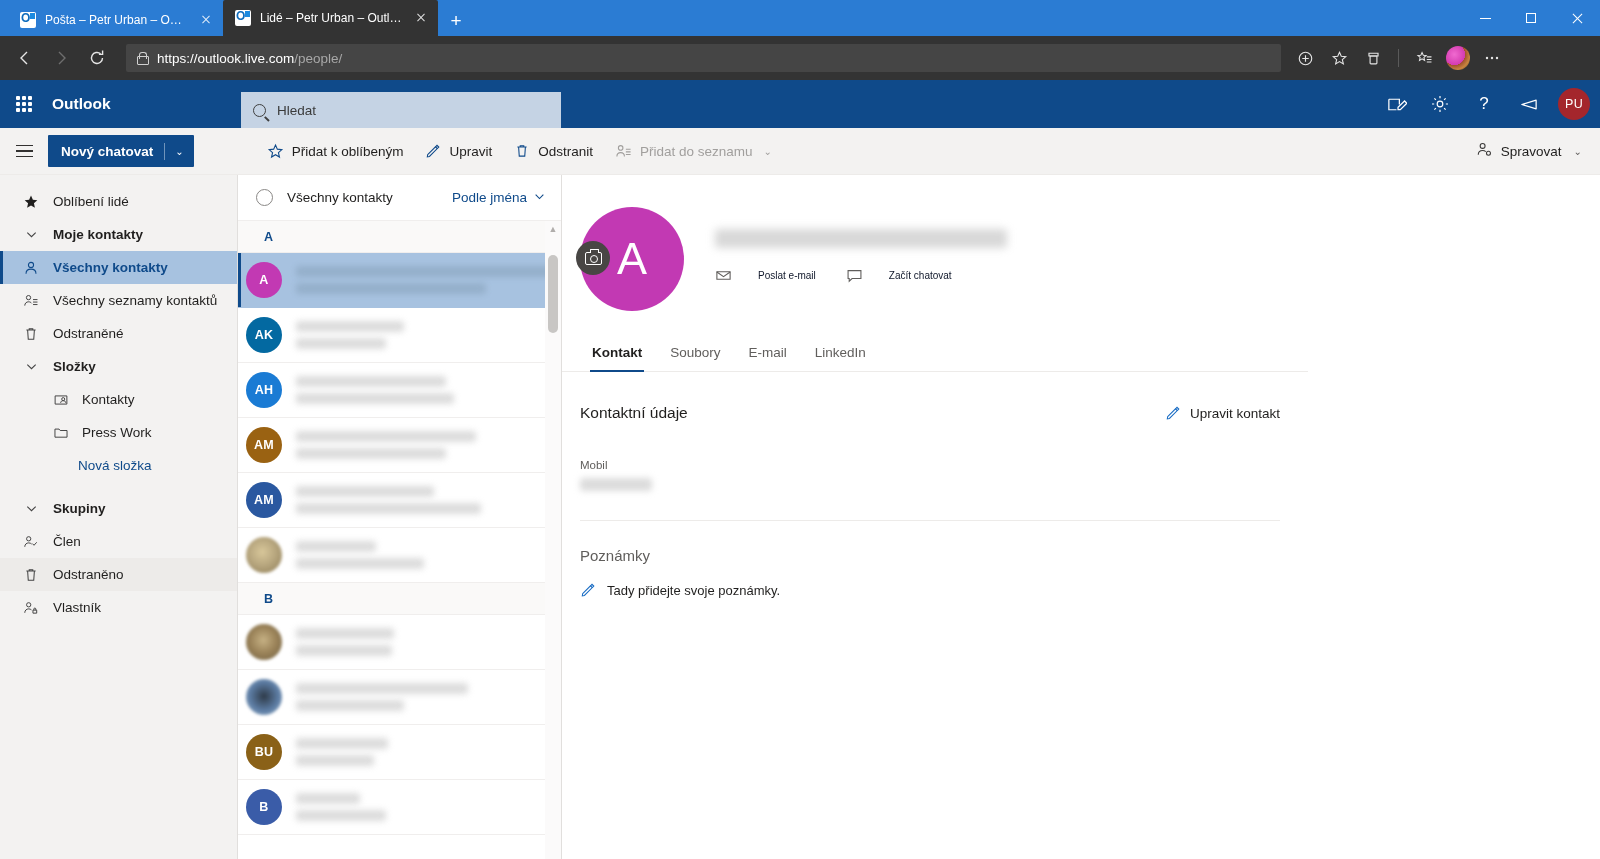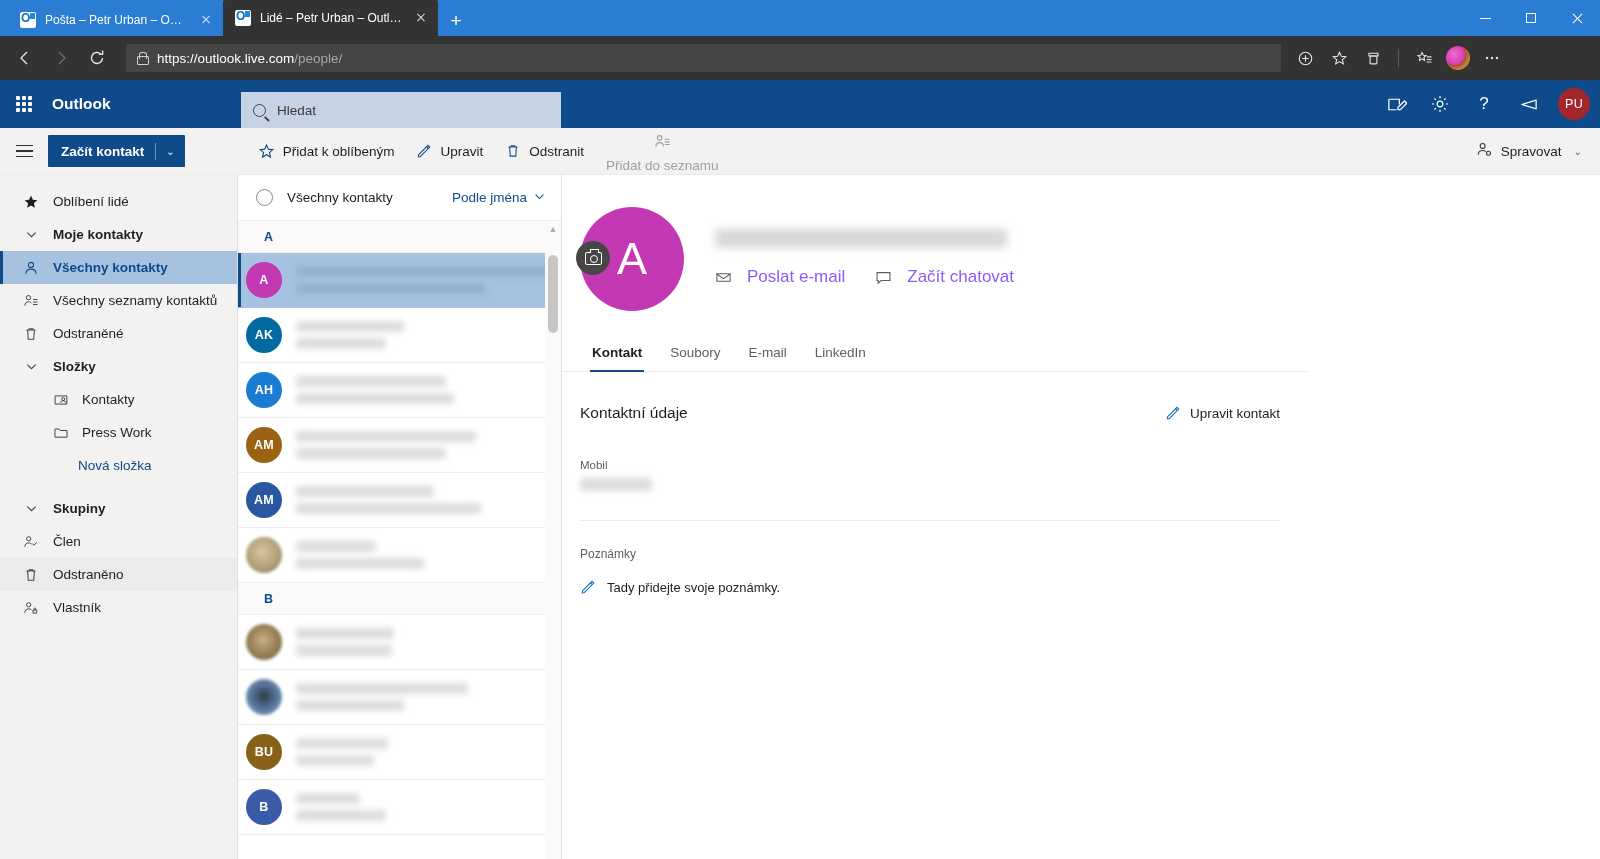--- a/index.html
+++ b/index.html
@@ -168,21 +168,21 @@
   .newbtn .lbl { padding: 0 11px 0 13px; }
   .newbtn .divider { width: 1px; height: 17px; background: #6f94bb; }
   .newbtn .caret { padding: 0 10px; font-size: 10px; font-weight: normal; }
   .cmd-actions {
     display: flex; align-items: center; gap: 0; margin-left: 62px;
   }
   .cmd {
     display: flex; align-items: center; gap: 8px; height: 36px;
     padding: 0 11px; font-size: 13.5px; color: #201f1e; white-space: nowrap;
   }
-  .cmd.dim { color: #a19f9d; flex-direction: column; }
+  .cmd.dim { color: #a19f9d; }
   .cmd .ci { color: #0f4a8a; display: flex; align-items: center; }
   .cmd.dim .ci { color: #a19f9d; }
   .cmd .caret-sm { font-size: 10px; color: #a19f9d; margin-left: 3px; }
   .manage {
     position: absolute; right: 18px; display: flex; align-items: center;
     gap: 8px; font-size: 13.5px; color: #201f1e;
   }
   .manage .caret-sm { font-size: 10px; color: #605e5c; margin-left: 4px; }
 
   
@@ -307,22 +307,22 @@
     height: 3px; background: #484644; border: 1.5px solid #fff;
     border-bottom: none; border-radius: 1px 1px 0 0;
   }
   .head-text { margin-left: 31px; padding-top: 22px; }
   .name-blur {
     width: 292px; height: 19px; background: #d8d8d8; border-radius: 3px;
     filter: blur(4.2px); margin-bottom: 19px;
   }
   .head-actions { display: flex; gap: 30px; }
   .head-action {
-    display: flex; align-items: center; gap: 15px; font-size: 17px;
-    color: #8b5cf6;
+    display: flex; align-items: center; gap: 26px; font-size: 10px;
+    color: #0f172a;
   }
   .head-action .ha-i { color: #605e5c; display: flex; align-items: center; }
 
   .tabs {
     display: flex; gap: 0; margin: 34px 0 0 0; padding-left: 16px;
     border-bottom: 1px solid #edebe9; margin-right: 292px;
   }
   .dtab {
     padding: 0 14px 11px 14px; font-size: 13.5px; color: #605e5c;
     position: relative;
@@ -343,21 +343,21 @@
     color: #201f1e;
   }
   .edit-link .el-i { color: #1a6dc4; display: flex; align-items: center; }
   .field { margin-top: 37px; }
   .field-label { font-size: 11.5px; color: #605e5c; margin-bottom: 7px; }
   .field-blur {
     width: 72px; height: 13px; background: #dcdcdc; border-radius: 3px;
     filter: blur(3.4px);
   }
   .hr { height: 1px; background: #edebe9; margin-top: 29px; }
-  .notes-label { font-size: 12px; color: #605e5c; margin-top: 26px; }
+  .notes-label { font-size: 15px; color: #605e5c; margin-top: 26px; }
   .notes-line {
     display: flex; align-items: center; gap: 11px; margin-top: 18px;
     font-size: 13px; color: #201f1e;
   }
   .notes-line .nl-i { color: #1a6dc4; display: flex; align-items: center; }
 </style>
 </head>
 <body>
 
 <div class="app">
@@ -499,21 +499,21 @@
     </div>
   </div>
 
   <div class="cmdbar">
     <div class="hamburger">
       <i></i>
         <i></i>
         <i></i>
     </div>
     <div class="newbtn">
-      <span class="lbl">Začít kontakt</span>
+      <span class="lbl">Nový chatovat</span>
       <span class="divider"></span>
       <span class="caret">⌄</span>
     </div>
 
     <div class="cmd-actions">
       <div class="cmd">
         <span class="ci">
           <svg width="17" height="17" viewBox="0 0 18 18">
               <path d="M9 2.2 L10.95 6.5 L15.7 7 L12.1 10.2 L13.2 14.9 L9 12.4 L4.8 14.9 L5.9 10.2 L2.3 7 L7.05 6.5 Z" fill="none" stroke="currentColor" stroke-width="1.15"></path>
             </svg>

